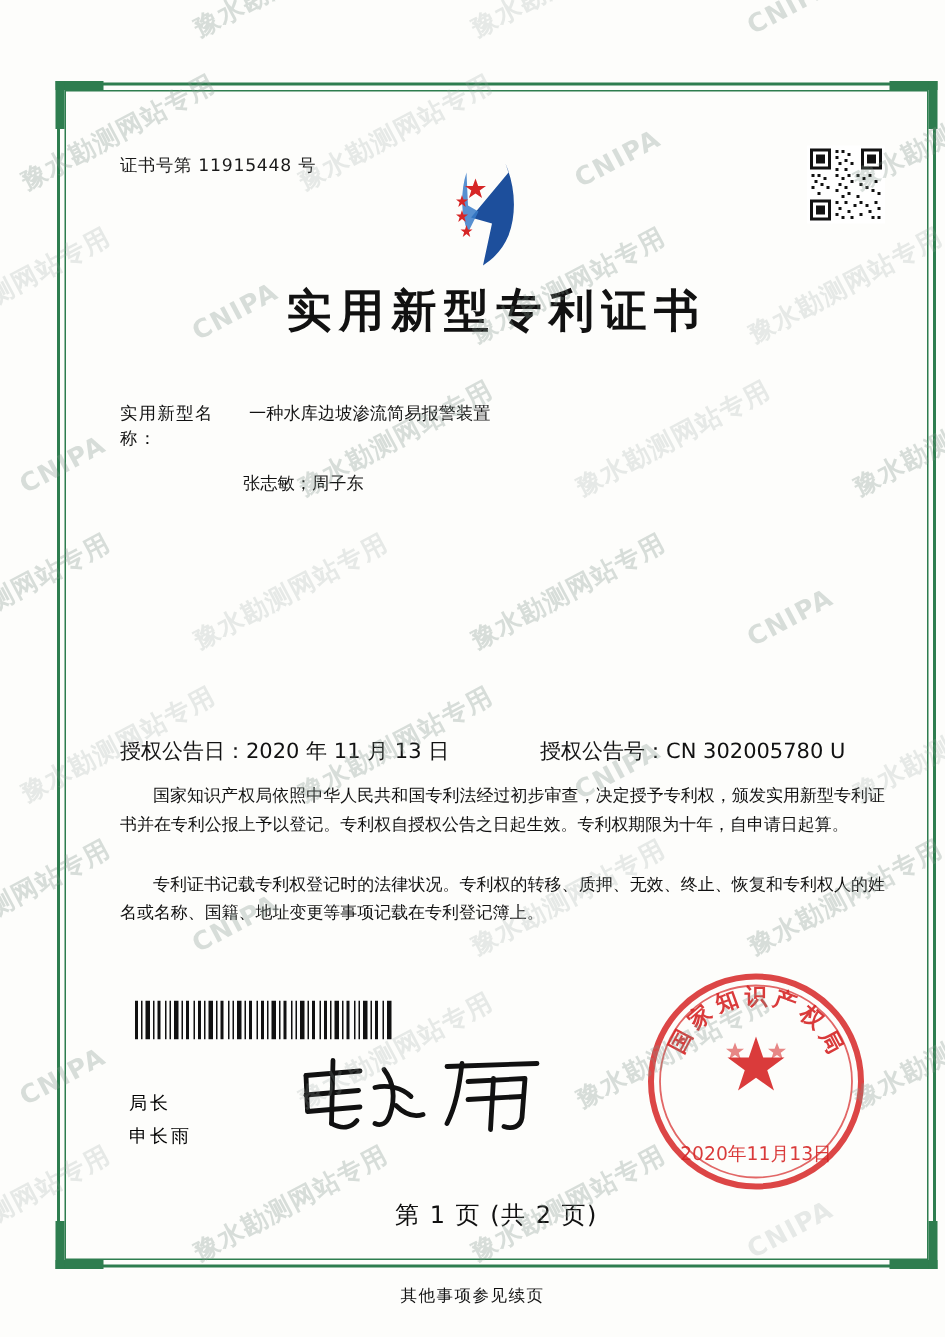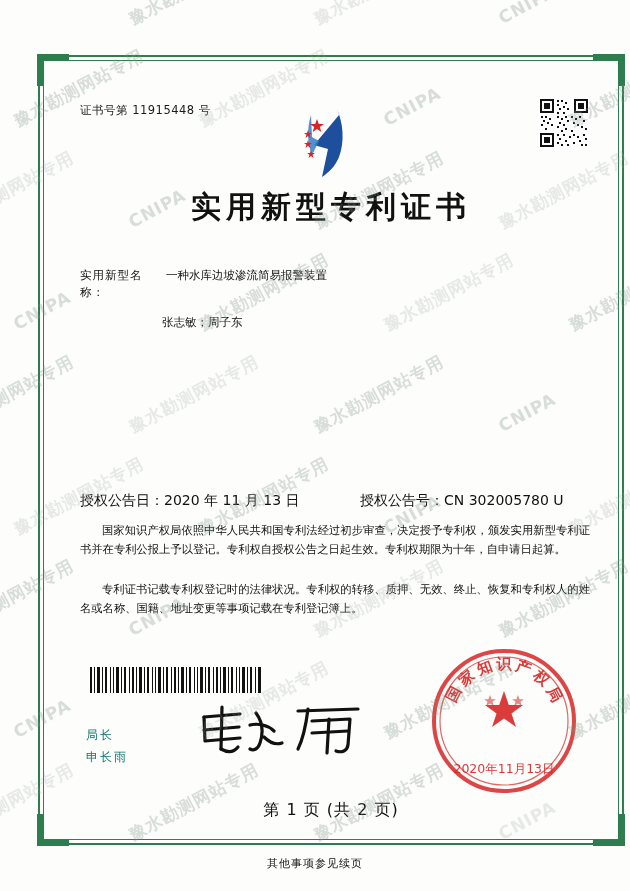--- a/index.html
+++ b/index.html
@@ -89,21 +89,21 @@
     font-size:11.3px;color:#111;line-height:19px;text-align:justify;
     text-indent:22px;
   }
   
   .barcode{
     position:absolute;left:50px;top:612px;width:176px;height:26px;
   }
   .barcode svg{display:block;}
   
   .sig-label{
-    position:absolute;left:48px;font-size:12px;color:#0f766e;letter-spacing:2px;
+    position:absolute;left:48px;font-size:12px;color:#000000;letter-spacing:2px;
   }
   .sig-hand{
     position:absolute;left:152px;top:648px;width:180px;height:56px;
   }
   
   .seal{
     position:absolute;right:44px;top:590px;width:152px;height:152px;
   }
   
   .page-no{

